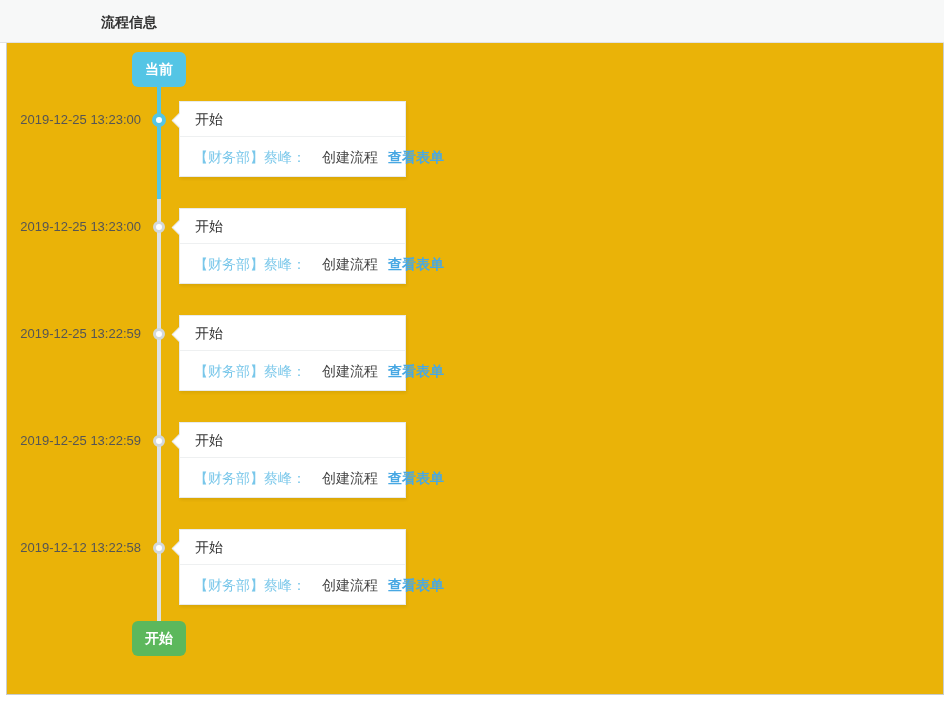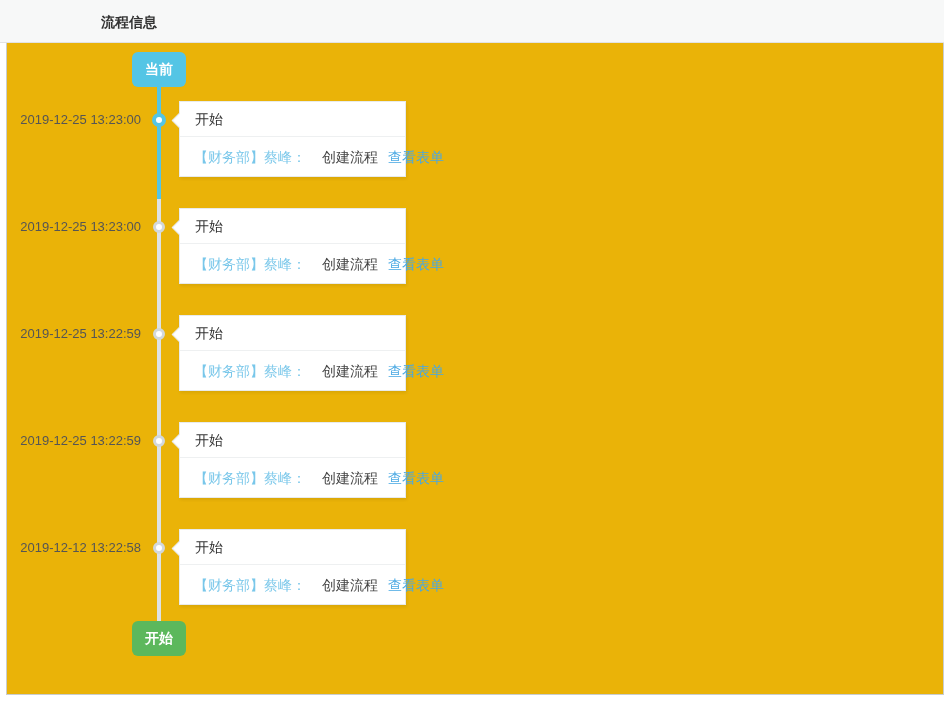--- a/index.html
+++ b/index.html
@@ -73,21 +73,21 @@
   }
   .card-header {
     height:34px; line-height:34px; padding-left:15px;
     font-size:14px; color:#333333; border-bottom:1px solid #eef0f1;
   }
   .card-body {
     padding:0 14px; line-height:40px; font-size:14px; white-space:nowrap;
   }
   .t-dept   { color:#79c7ea; }
   .t-action { color:#444444; margin-left:16px; }
-  .t-link   { color:#48a8e3; margin-left:10px; text-decoration:none; cursor:pointer; }
+  .t-link   { color:#48a8e3; margin-left:10px; text-decoration:none; cursor:pointer;font-weight:bold; }
 </style>
 </head>
 <body>
 
 <div class="tabbar">
   <div class="tab-inactive">
     <span>流程信息</span>
   </div>
 </div>
 

